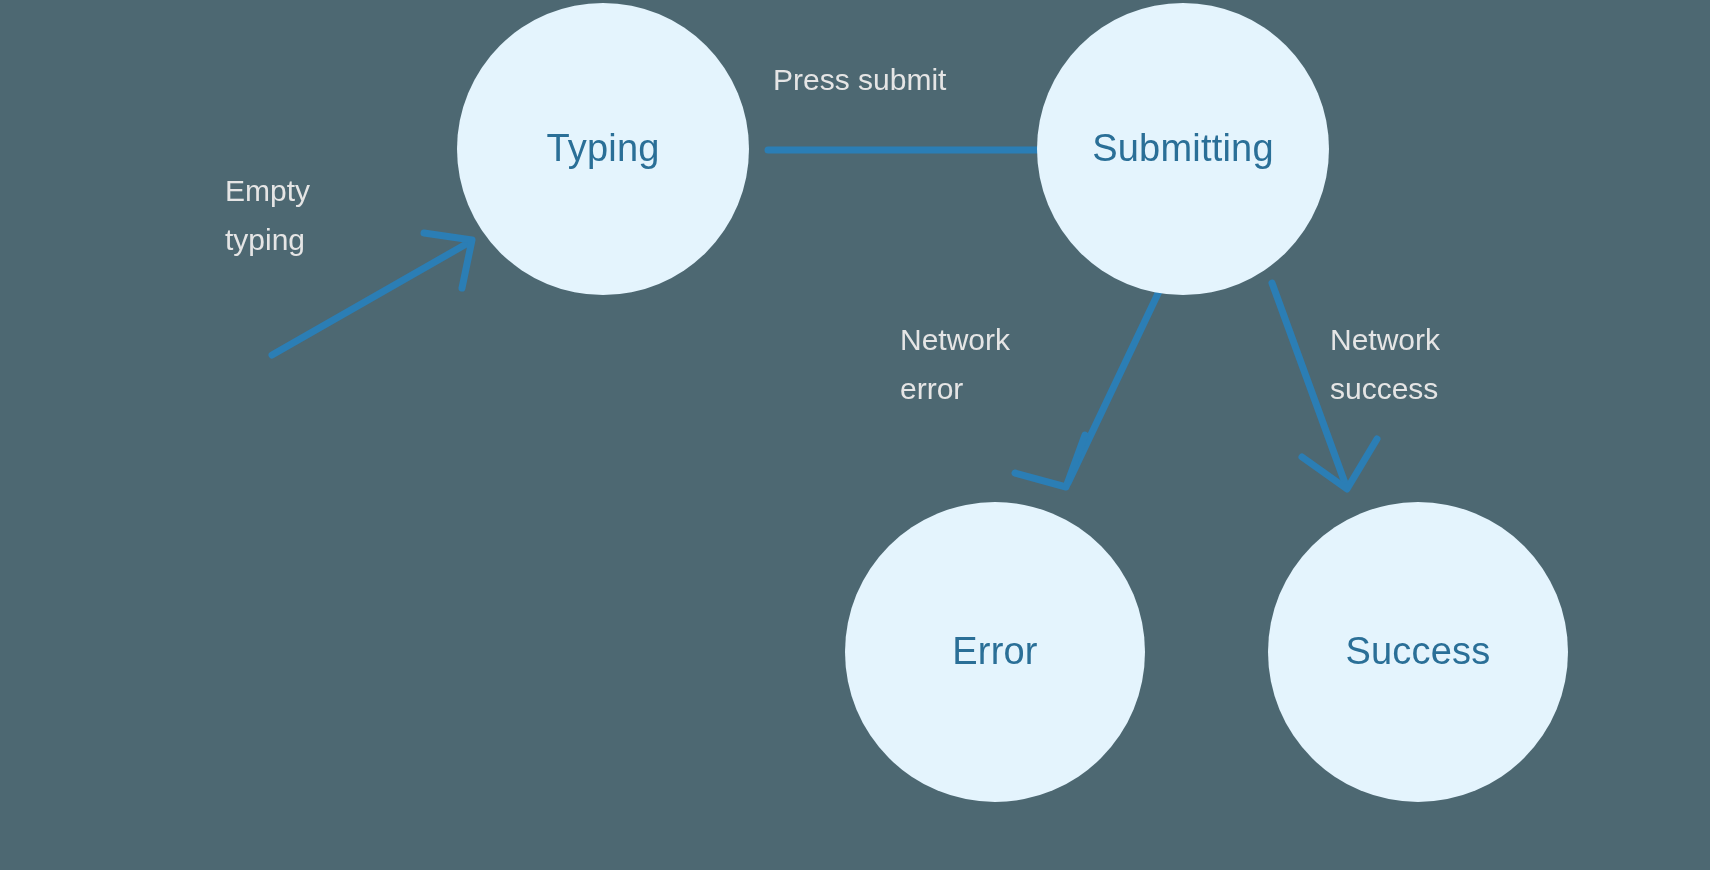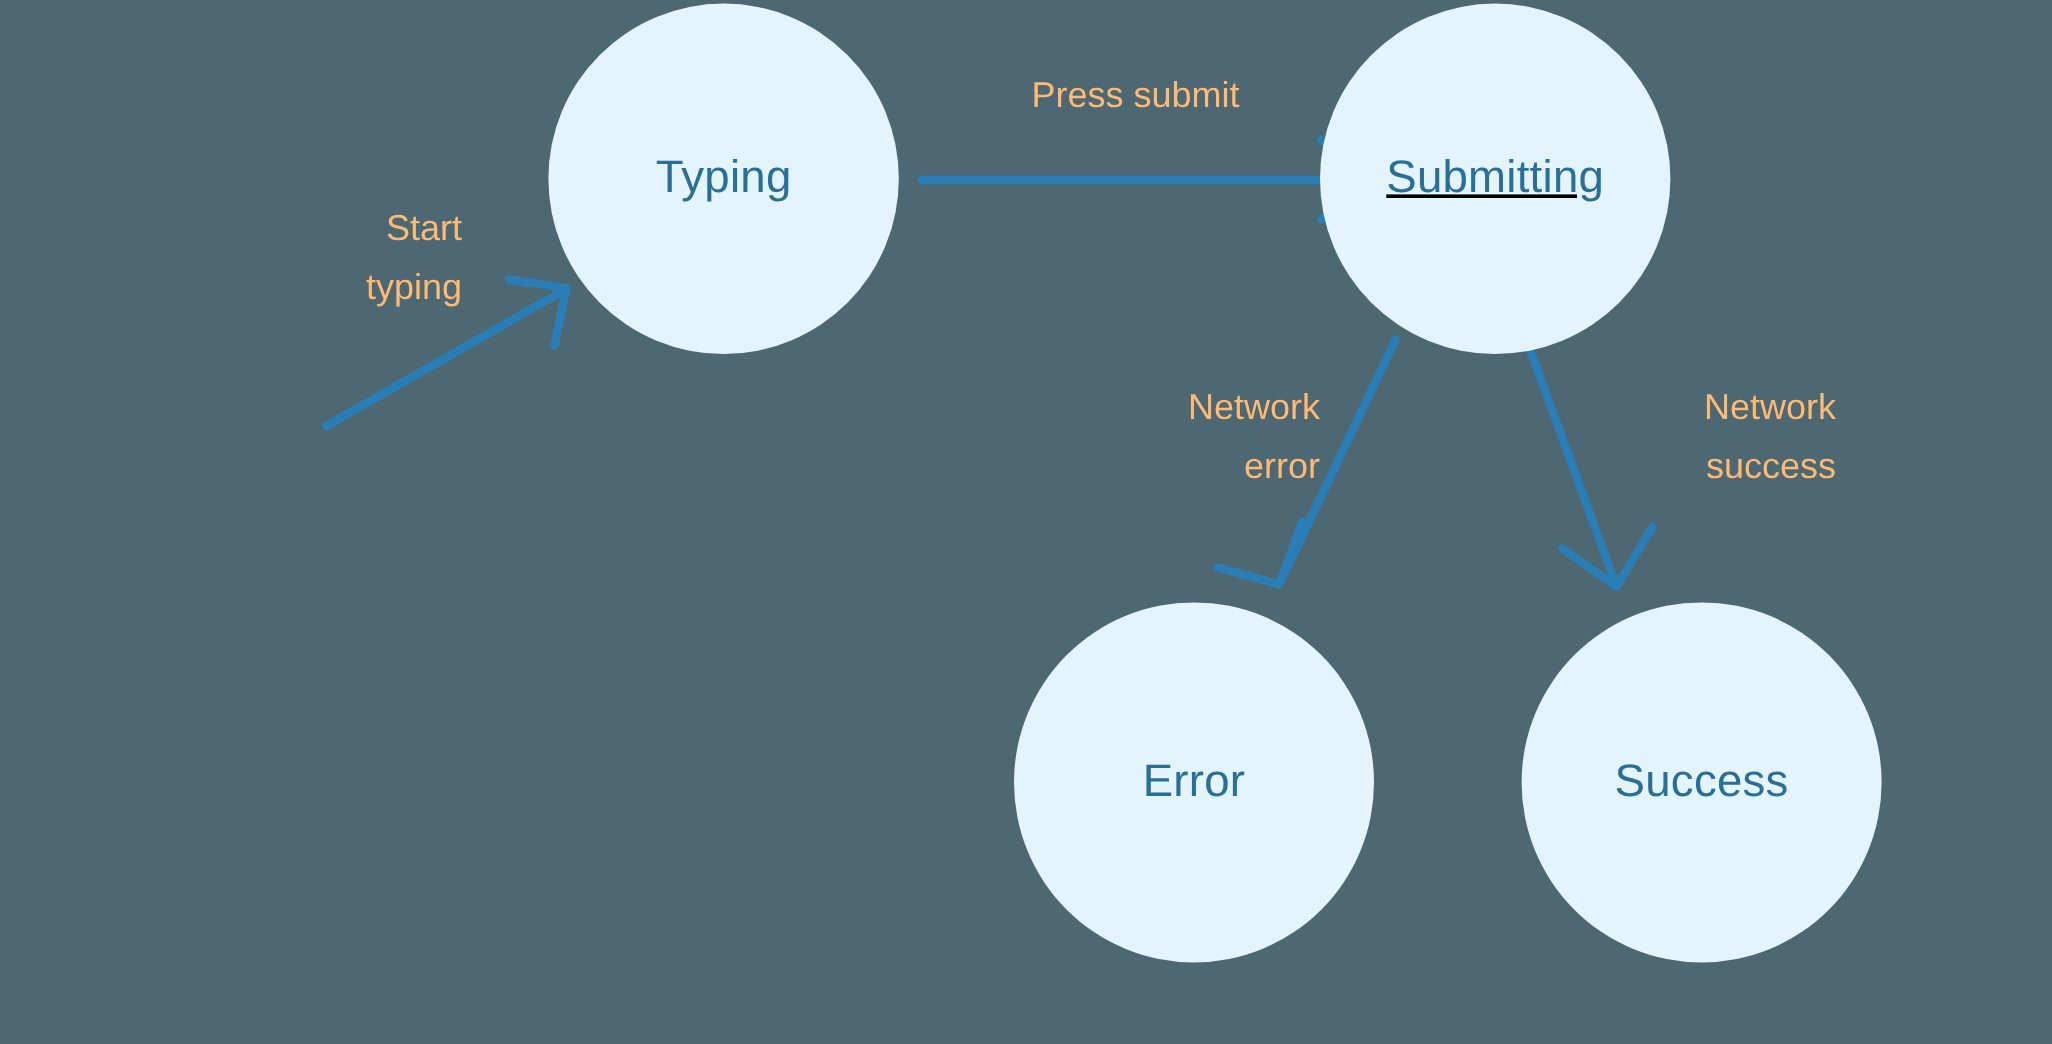--- a/index.html
+++ b/index.html
@@ -39,31 +39,31 @@
     color: #2a6f97;
     font-size: 38px;
     font-weight: 400;
     letter-spacing: 0.2px;
     line-height: 1.1;
     text-align: center;
     white-space: nowrap;
   }
   .edge-label {
     position: absolute;
-    color: #fdba74;
+    color: #e5e5e5;
     font-size: 30px;
     font-weight: 400;
     line-height: 1.62;
-    text-align: right;
+    text-align: left;
     white-space: pre-line;
   }
   
   #node-empty      { left:    0px; top:  312px; width: 300px; height: 300px; }
   #node-typing     { left:  457px; top:    3px; width: 292px; height: 292px; }
-  #node-submitting { left: 1100px; top:    3px; width: 292px; height: 292px; text-decoration: underline; }
+  #node-submitting { left: 1037px; top:    3px; width: 292px; height: 292px; }
   #node-error      { left:  845px; top:  502px; width: 300px; height: 300px; }
   #node-success    { left: 1268px; top:  502px; width: 300px; height: 300px; }
   
   #edge-label-start-typing    { left: 225px; top: 167px; width: 160px; }
   #edge-label-press-submit    { left: 773px; top:  56px; width: 260px; }
   #edge-label-network-error   { left: 900px; top: 316px; width: 200px; }
   #edge-label-network-success { left: 1330px; top: 316px; width: 200px; }
 </style>
 </head>
 <body>
@@ -103,21 +103,21 @@
   </div>
 
   <div class="state-node" id="node-error">
     <span class="state-node-label">Error</span>
   </div>
 
   <div class="state-node" id="node-success">
     <span class="state-node-label">Success</span>
   </div>
 
-  <div class="edge-label" id="edge-label-start-typing">Start
+  <div class="edge-label" id="edge-label-start-typing">Empty
 typing</div>
 
   <div class="edge-label" id="edge-label-press-submit">Press submit</div>
 
   <div class="edge-label" id="edge-label-network-error">Network
 error</div>
 
   <div class="edge-label" id="edge-label-network-success">Network
 success</div>
 

